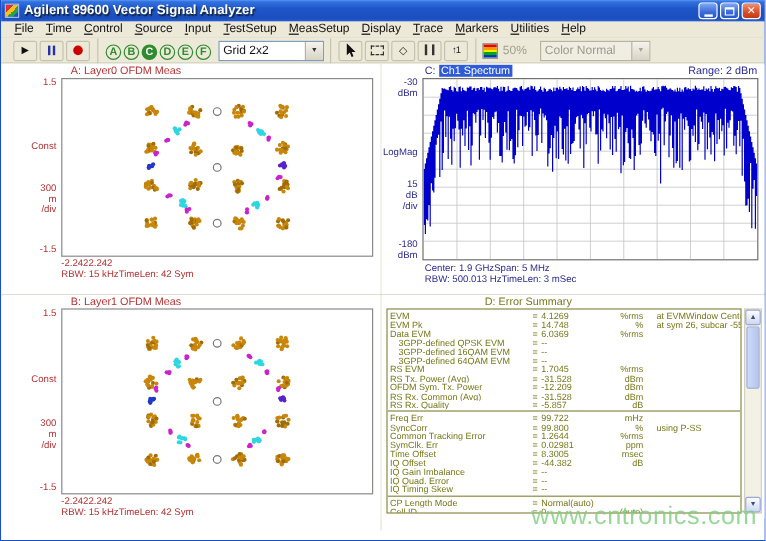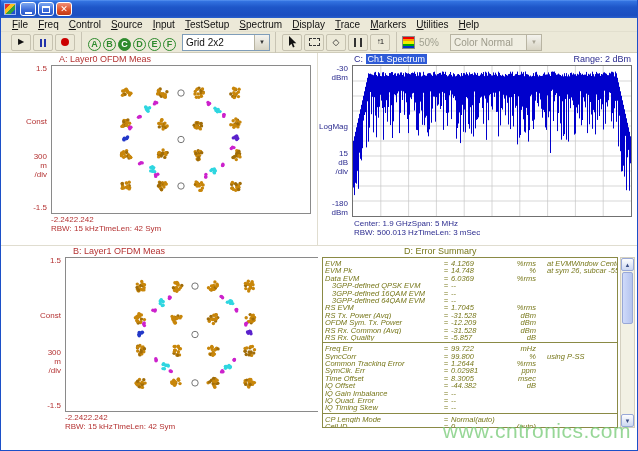--- a/index.html
+++ b/index.html
@@ -67,21 +67,21 @@
   .plotbox svg{display:block}
   .ygutter{position:absolute;font-size:8px;text-align:left}
   .ygutter span{position:absolute;right:2px;white-space:pre;line-height:8px}
   .xrow,.brow{position:absolute;font-size:8px;display:flex;justify-content:flex-start;white-space:nowrap}
   .tsel{background:#2f5bd7;color:#fff;padding:0 2px}
   
   .dbox{position:absolute;border:1px solid #8a8a45;background:#fff;overflow:hidden}
   .dsec{border-bottom:1px solid #8a8a45;padding:2px 0 1px 2px}
   .dsec:last-child{border-bottom:none}
   .drow{display:grid;grid-template-columns:116px 10px 52px 36px 1fr;height:7.4px;line-height:7.4px;
-    font-size:7.5px;color:#77771a;white-space:nowrap;font-style:italic;}
+    font-size:7.5px;color:#77771a;white-space:nowrap;}
   .drow .dl{overflow:hidden}
   .drow.ind .dl{padding-left:7px}
   .drow .de{text-align:center}
   .drow .dv{overflow:visible}
   .drow .du{text-align:right;padding-right:3px}
   .drow .dx{padding-left:8px}
   
   .sbar{position:absolute;width:15px;background:#f2f1e4;border:1px solid #d4d0c0;display:flex;
     flex-direction:column;justify-content:space-between}
   .sbtn{height:13px;background:linear-gradient(180deg,#fdfdfd,#cdd8f2);border:1px solid #98a8d8;
@@ -92,41 +92,42 @@
   .vsplit{position:absolute;width:1px;background:#e0ddd0}
   .hsplit{position:absolute;height:1px;background:#e0ddd0}
 </style>
 </head>
 <body>
 
 <div class="window">
 
   <div class="titlebar">
     <span class="app-icon"></span>
+    <span class="title-text">Agilent 89600 Vector Signal Analyzer</span>
     <span class="win-btns">
       <span class="wbtn">
           <span class="glyph-min"></span>
         </span>
       <span class="wbtn">
           <span class="glyph-max"></span>
         </span>
       <span class="wbtn close">
           <span class="glyph-close">✕</span>
         </span>
     </span>
   </div>
 
   <div class="menubar" id="menubar">
       <span class="menu-item">File</span>
-      <span class="menu-item">Freq</span>
+      <span class="menu-item">Time</span>
       <span class="menu-item">Control</span>
       <span class="menu-item">Source</span>
       <span class="menu-item">Input</span>
       <span class="menu-item">TestSetup</span>
-      <span class="menu-item">Spectrum</span>
+      <span class="menu-item">MeasSetup</span>
       <span class="menu-item">Display</span>
       <span class="menu-item">Trace</span>
       <span class="menu-item">Markers</span>
       <span class="menu-item">Utilities</span>
       <span class="menu-item">Help</span>
     </div>
 
   <div class="toolbar">
     <span class="tgroup">
       <span class="tbtn">
@@ -580,21 +581,21 @@
       <div class="brow navy" style="left:36px;right:6px;top:165px">
         <span>Center: 1.9 GHz</span>
         <span>Span: 5 MHz</span>
       </div>
       <div class="brow navy" style="left:36px;right:6px;top:174px">
         <span>RBW: 500.013  Hz</span>
         <span>TimeLen: 3 mSec</span>
       </div>
     </div>
 
-    <div class="panel" style="left:16px;top:193px;width:314px;height:196px">
+    <div class="panel" style="left:2px;top:193px;width:314px;height:196px">
       <div class="ptitle red" style="left:56px">B: Layer1 OFDM Meas</div>
       <div class="ygutter red" style="left:0;top:11px;width:46px;height:153px">
         <span style="top:0">1.5</span>
         <span style="top:36%">Const</span>
         <span style="top:60%">300</span>
         <span style="top:66%">m</span>
         <span style="top:72%">/div</span>
         <span style="bottom:0">-1.5</span>
       </div>
       <div class="plotbox" style="left:48px;top:11px;width:260px;height:155px">

